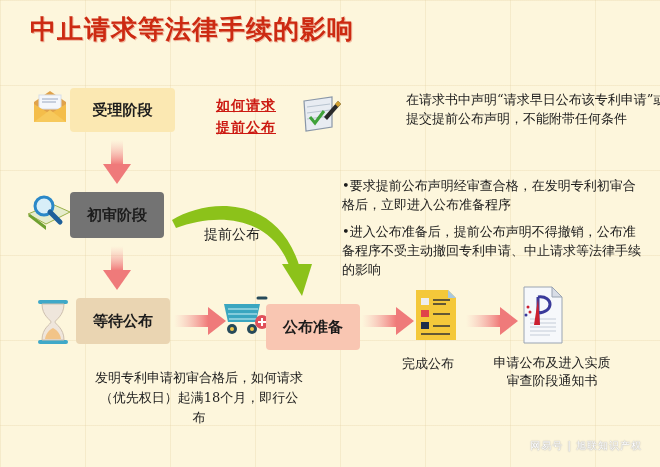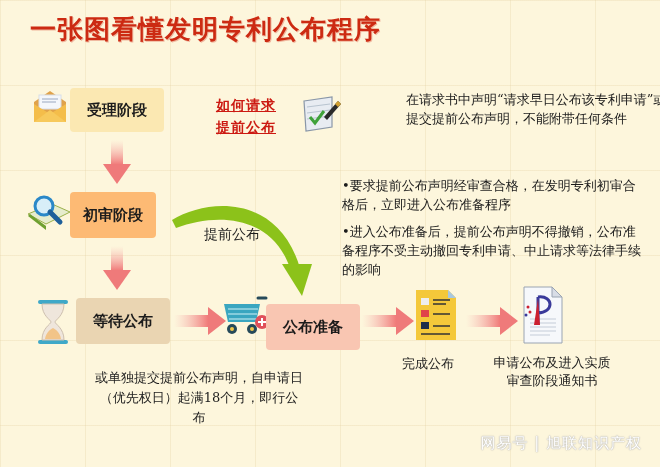--- a/index.html
+++ b/index.html
@@ -19,50 +19,50 @@
     left: 30px; top: 12px;
     font-family: "DejaVu Sans", sans-serif;
     font-weight: bold; font-size: 26px; letter-spacing: 1px;
     color: #cc2a12;
     text-shadow: 1px 1px 0 #f0b9a0;
   }
   .box {
     display: flex; align-items: center; justify-content: center;
     border-radius: 4px; font-size: 15px; font-weight: bold;
   }
-  .box-accept { left: 70px; top: 88px; width: 94px; height: 44px; background: #fbe8b2; }
-  .box-prelim { left: 70px; top: 192px; width: 86px; height: 46px; background: #fdba74; }
+  .box-accept { left: 70px; top: 88px; width: 105px; height: 44px; background: #fbe8b2; }
+  .box-prelim { left: 70px; top: 192px; width: 94px; height: 46px; background: #737373; }
   .box-wait { left: 76px; top: 298px; width: 94px; height: 46px; background: #ead5b2; }
   .box-prep { left: 266px; top: 304px; width: 94px; height: 46px; background: #f9c6b2; }
 
   .down-arrow {
     width: 30px; height: 46px;
   }
   .red-text {
     font-family: "DejaVu Sans", sans-serif;
     color: #cc1a12; font-size: 14px; font-weight: bold; line-height: 22px;
     letter-spacing: 1px;
     text-decoration: underline;
   }
   .desc { font-size: 13px; line-height: 19px; margin-left: 48px; }
   .bullets { font-size: 13px; line-height: 19px; }
   .bullets p { margin-bottom: 8px; margin-left: 34px; }
   .center { text-align: center; }
   .watermark {
     right: 18px; bottom: 14px;
     font-family: "DejaVu Sans", sans-serif;
-    font-size: 15px; color: #ffffff;
+    font-size: 10px; color: #ffffff;
     text-shadow: 0 0 2px #bbb, 0 0 1px #999;
     letter-spacing: 1px;
   }
 </style>
 </head>
 <body>
 
-<div class="abs title">一张图看懂发明专利公布程序</div>
+<div class="abs title">中止请求等法律手续的影响</div>
 
 <div class="abs" style="left:32px; top:88px; width:36px; height:36px;">
   <svg width="36" height="36" viewBox="0 0 36 36">
     <polygon points="2,14 18,3 34,14 34,34 2,34" fill="#e0a24a"></polygon>
     <rect x="7" y="7" width="22" height="14" fill="#f4f7fb" stroke="#d8dde6"></rect>
     <line x1="10" y1="11" x2="26" y2="11" stroke="#9aa8c0" stroke-width="1"></line>
     <line x1="10" y1="14" x2="24" y2="14" stroke="#9aa8c0" stroke-width="1"></line>
     <polygon points="2,16 18,26 34,16 34,34 2,34" fill="#f4bd4a"></polygon>
     <polygon points="2,34 18,22 34,34" fill="#f7c95c"></polygon>
   </svg>
@@ -240,21 +240,21 @@
     </g>
     <path d="M18,12 L18,40 M18,12 C34,10 34,28 18,28" fill="none" stroke="#3a3a9a" stroke-width="3"></path>
     <polygon points="14,40 18,14 20,40" fill="#cc2030"></polygon>
     <circle cx="8" cy="22" r="1.5" fill="#cc2030"></circle>
       <circle cx="10" cy="27" r="1.5" fill="#cc2030"></circle>
     <circle cx="6" cy="30" r="1.5" fill="#3a3a9a"></circle>
   </svg>
 </div>
 
 <div class="abs center" style="left:94px; top:368px; width:210px; font-size:13px; line-height:20px;">
-  <div>或单独提交提前公布声明，自申请日</div>
+  <div>发明专利申请初审合格后，如何请求</div>
   <div>（优先权日）起满18个月，即行公布</div>
 </div>
 
 <div class="abs" style="left:402px; top:355px; font-size:13px;">完成公布</div>
 
 <div class="abs center" style="left:482px; top:354px; width:140px; font-size:13px; line-height:18px;">
   <div>申请公布及进入实质</div>
   <div>审查阶段通知书</div>
 </div>
 

